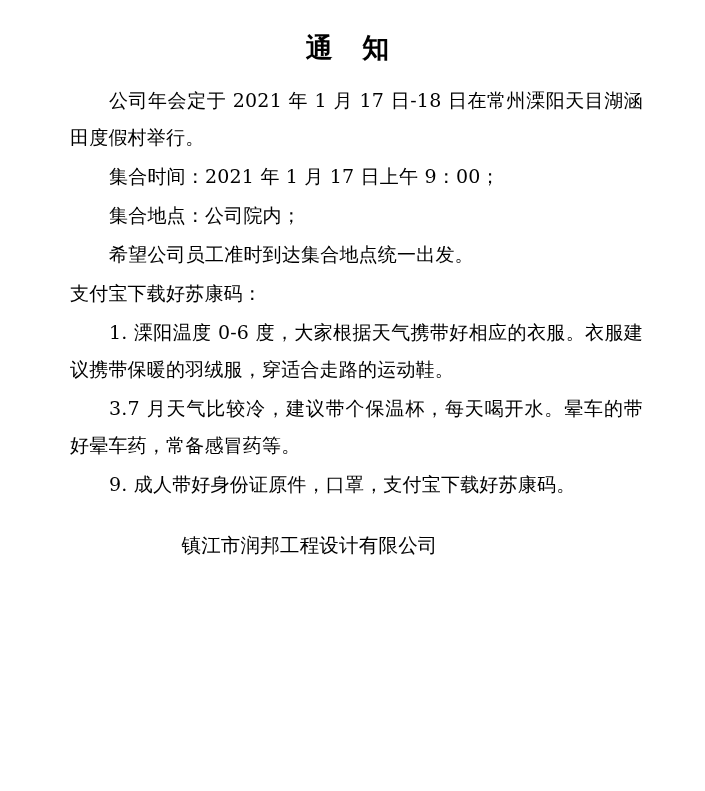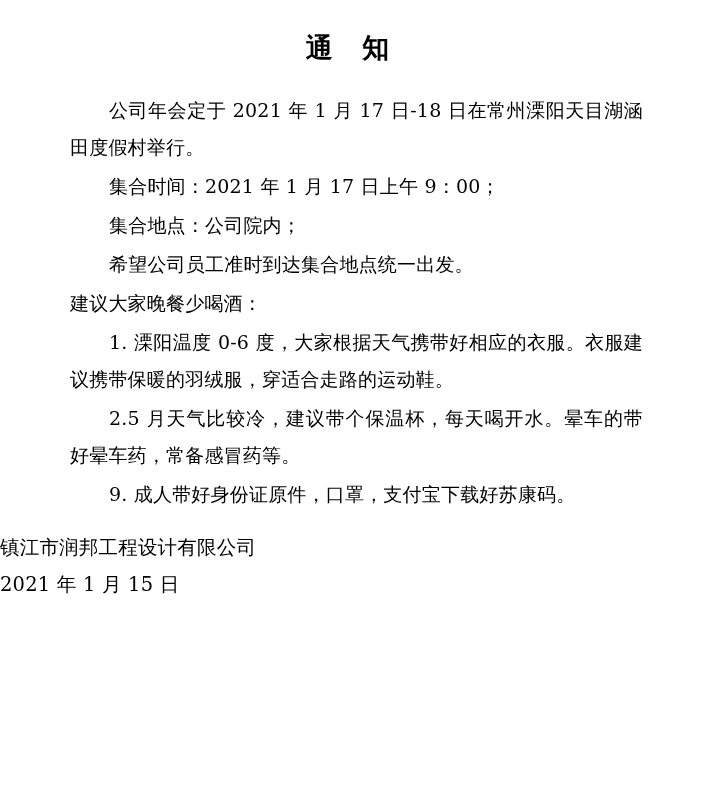--- a/index.html
+++ b/index.html
@@ -21,44 +21,44 @@
     box-sizing: border-box;
     padding: 0;
     position: relative;
   }
   .doc-title {
     text-align: center;
     font-size: 27px;
     font-weight: bold;
     letter-spacing: 10px;
     margin-top: 30px;
-    margin-bottom: 26px;
+    margin-bottom: 16px;
     font-family: "DejaVu Serif", "Liberation Serif", serif;
   }
   .body-block {
     padding: 0 62px 0 70px;
   }
   p.para {
     font-size: 19px;
     line-height: 37px;
     margin: 0 0 2px 0;
     text-align: justify;
     text-justify: inter-ideograph;
     letter-spacing: 0.2px;
   }
   p.indent {
     text-indent: 39px;
   }
   p.noindent {
     text-indent: 0;
   }
   .signature-block {
-    margin-top: 16px;
+    margin-top: 24px;
     padding-right: 86px;
-    text-align: left;
+    text-align: center;
   }
   .signature-block p {
     font-size: 19.5px;
     line-height: 37px;
     margin: 0;
     letter-spacing: 0.2px;
   }
   .sig-date {
     padding-right: 6px;
   }
@@ -68,24 +68,23 @@
 
 <div class="page">
 
   <div class="doc-title">通 知</div>
 
   <div class="body-block">
     <p class="para indent">公司年会定于 2021 年 1 月 17 日-18 日在常州溧阳天目湖涵田度假村举行。</p>
     <p class="para indent">集合时间：2021 年 1 月 17 日上午 9：00；</p>
     <p class="para indent">集合地点：公司院内；</p>
     <p class="para indent">希望公司员工准时到达集合地点统一出发。</p>
-    <p class="para noindent">建议大家晚餐少喝酒：</p>
+    <p class="para noindent">支付宝下载好苏康码：</p>
     <p class="para indent">1. 溧阳温度 0-6 度，大家根据天气携带好相应的衣服。衣服建议携带保暖的羽绒服，穿适合走路的运动鞋。</p>
-    <p class="para indent">2.5 月天气比较冷，建议带个保温杯，每天喝开水。晕车的带好晕车药，常备感冒药等。</p>
+    <p class="para indent">3.7 月天气比较冷，建议带个保温杯，每天喝开水。晕车的带好晕车药，常备感冒药等。</p>
     <p class="para indent">9. 成人带好身份证原件，口罩，支付宝下载好苏康码。</p>
   </div>
 
   <div class="signature-block">
     <p>镇江市润邦工程设计有限公司</p>
-    <p class="sig-date">2021 年 1 月 15 日</p>
   </div>
 
 </div>
 
 </body></html>

